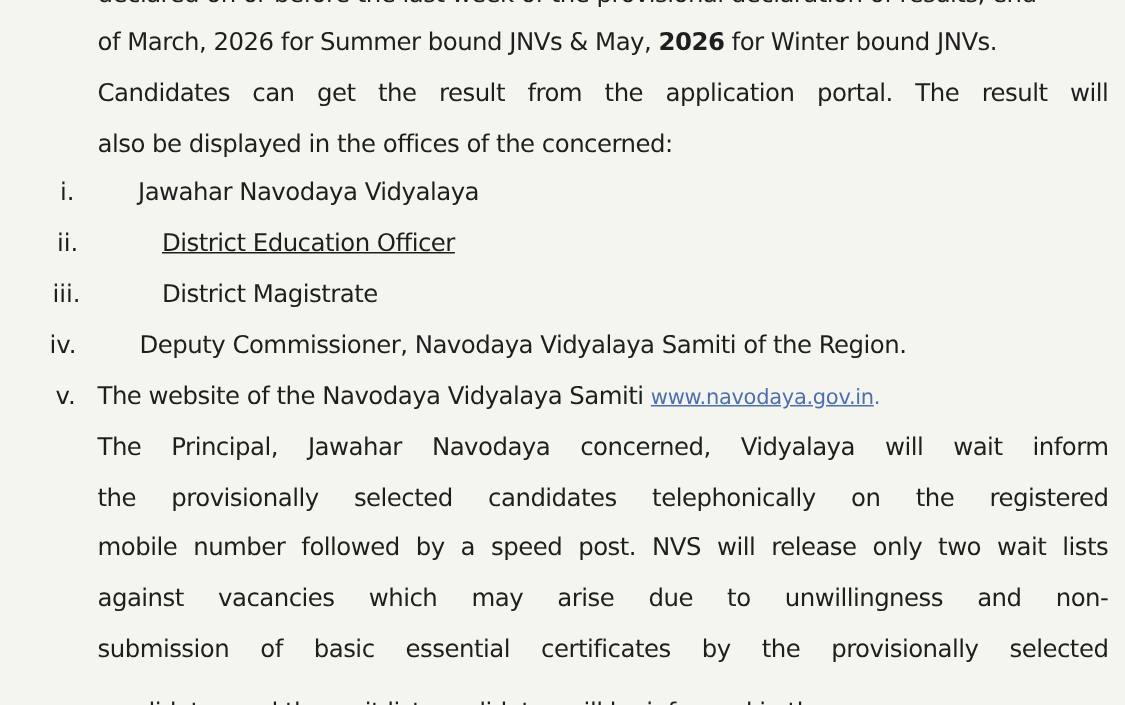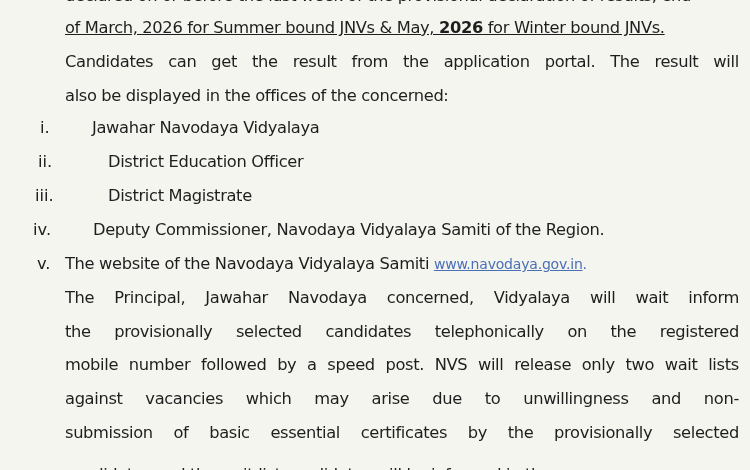--- a/index.html
+++ b/index.html
@@ -26,21 +26,21 @@
   a.link { color:#4a6fb5; font-size:14px; letter-spacing:-0.2px; }
   b { font-weight:bold; }
 </style>
 </head>
 <body>
 
 <div class="partial top">
   <div class="ghost" style="top:-14px;">declared on or before the last week of the provisional declaration of results, end</div>
 </div>
 
-<div class="line" style="top:18px;text-decoration:underline;">
+<div class="line" style="top:18px;">
   <span>of March, 2026 for Summer bound JNVs &amp; May, </span><b>2026</b><span> for Winter bound JNVs.</span>
 </div>
 <div class="line justify" style="top:52px;">
     <span class="w">Candidates</span>
     <span class="w">can</span>
     <span class="w">get</span>
     <span class="w">the</span>
     <span class="w">result</span>
     <span class="w">from</span>
     <span class="w">the</span>
@@ -50,21 +50,21 @@
     <span class="w">result</span>
     <span class="w">will</span>
   </div>
 <div class="line" style="top:86px;">also be displayed in the offices of the concerned:</div>
 
 <div>
   <span class="num" style="top:118px;left:40px;">i.</span>
   <span class="item" style="top:118px;left:92px;">Jawahar Navodaya Vidyalaya</span>
 
   <span class="num" style="top:152px;left:38px;">ii.</span>
-  <span class="item" style="top:152px;left:108px;">District Education Officer</span>
+  <span class="item" style="top:152px;left:108px;text-decoration:underline;">District Education Officer</span>
 
   <span class="num" style="top:186px;left:35px;">iii.</span>
   <span class="item" style="top:186px;left:108px;">District Magistrate</span>
 
   <span class="num" style="top:220px;left:33px;">iv.</span>
   <span class="item" style="top:220px;left:65px;margin-left:28px;">Deputy Commissioner, Navodaya Vidyalaya Samiti of the Region.</span>
 
   <span class="num" style="top:254px;left:37px;">v.</span>
   <span class="item" style="top:254px;left:65px;">
     <span>The website of the Navodaya Vidyalaya Samiti </span><a class="link" href="#">www.navodaya.gov.in</a><span class="link" style="color:#4a6fb5;font-size:14px;">.</span>

